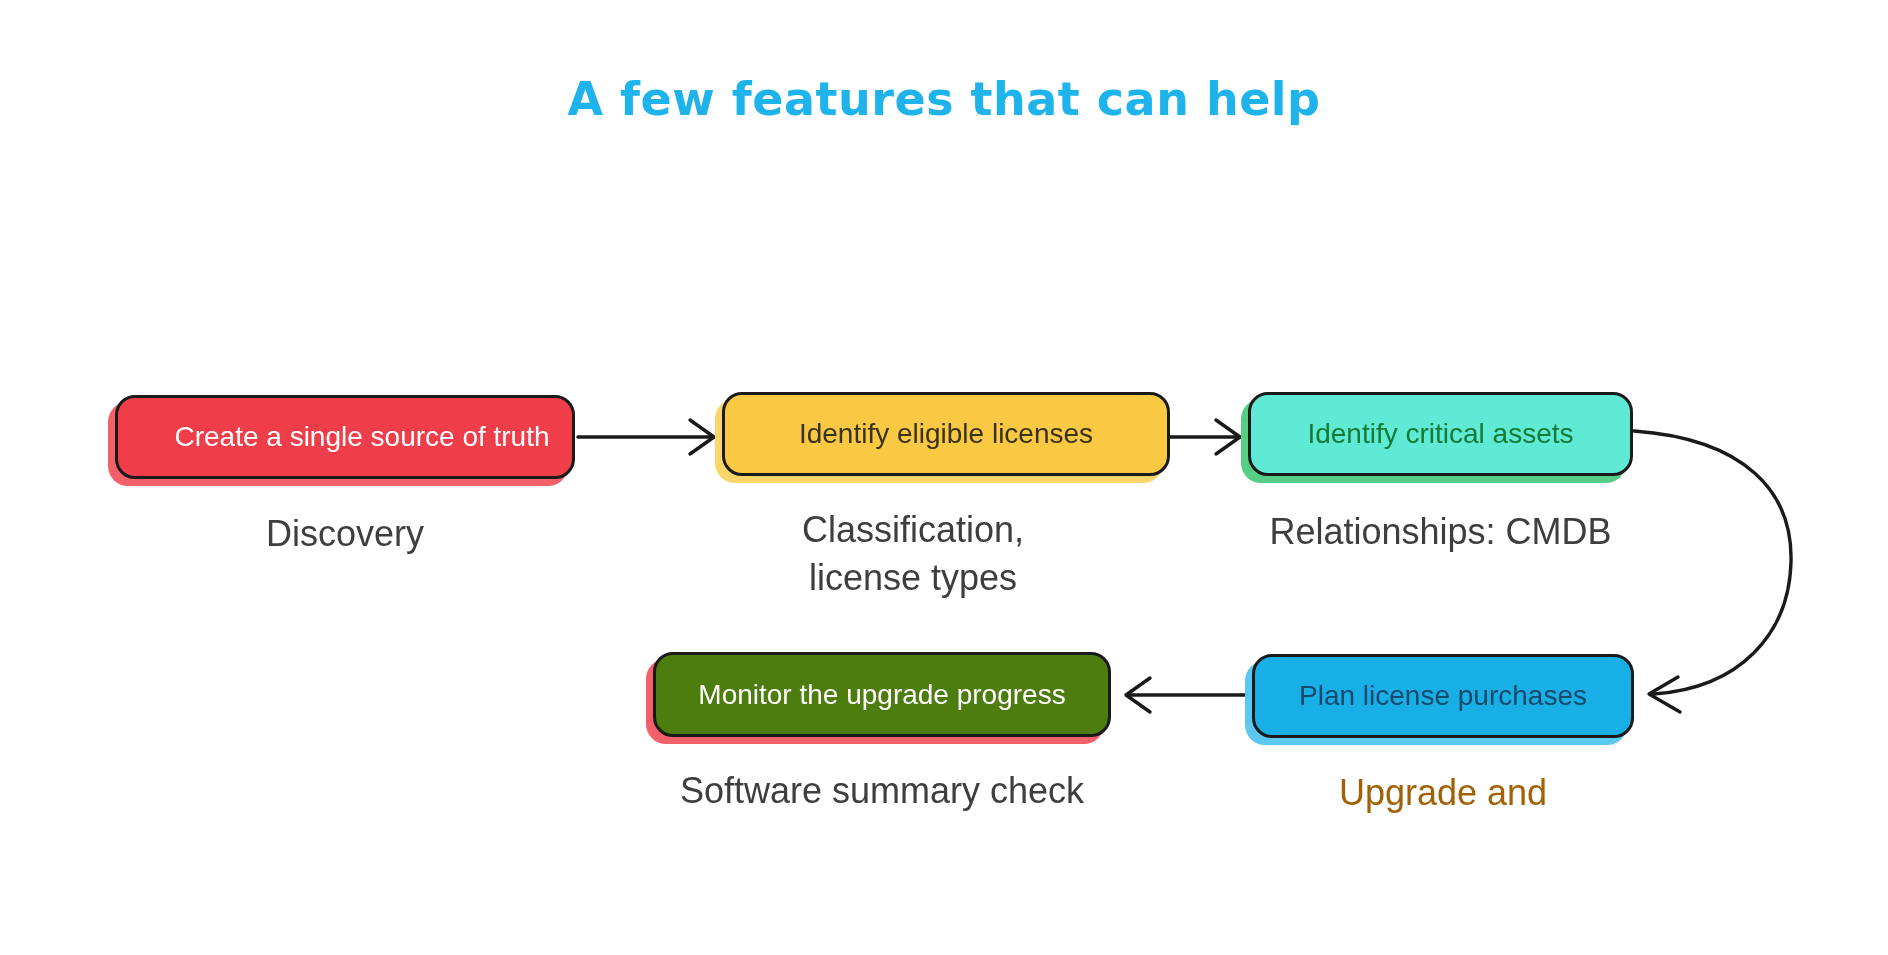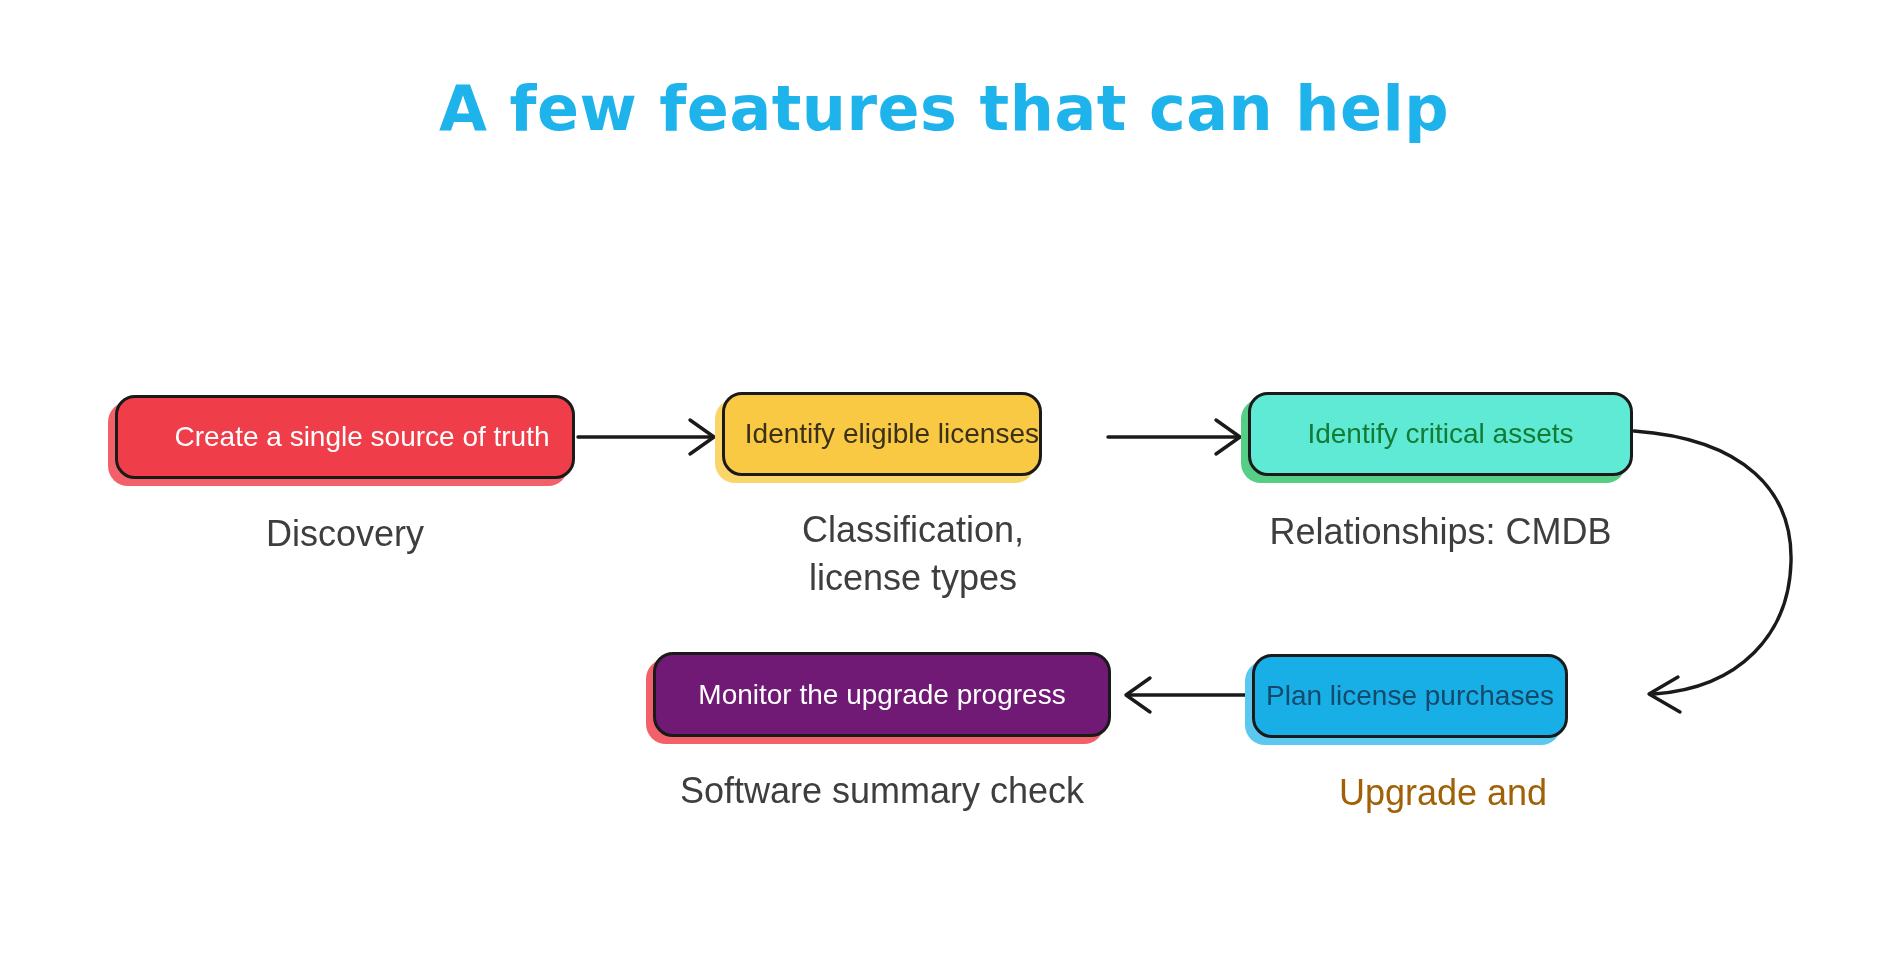--- a/index.html
+++ b/index.html
@@ -15,21 +15,21 @@
   }
 
   .title {
     position: absolute;
     left: 0;
     right: 0;
     top: 72px;
     text-align: center;
     font-family: "DejaVu Sans", sans-serif;
     font-weight: 700;
-    font-size: 62px;
+    font-size: 46px;
     letter-spacing: 0.5px;
   }
 
   .arrows {
     position: absolute;
     left: 0;
     top: 0;
     width: 1888px;
     height: 955px;
     pointer-events: none;
@@ -54,23 +54,23 @@
 
   .caption {
     position: absolute;
     text-align: center;
     font-size: 36px;
     line-height: 1.32;
   }
   .caption span { display: block; }
 
   #n0 { left: 115px; top: 395px; width: 460px; height: 84px; padding-left: 34px; }
-  #n1 { left: 722px; top: 392px; width: 320px; height: 84px; justify-content: flex-end; }
+  #n1 { left: 722px; top: 392px; width: 448px; height: 84px; }
   #n2 { left: 1248px; top: 392px; width: 385px; height: 84px; }
-  #n3 { left: 1252px; top: 654px; width: 316px; height: 84px; }
+  #n3 { left: 1252px; top: 654px; width: 382px; height: 84px; }
   #n4 { left: 653px; top: 652px; width: 458px; height: 85px; }
 
   #c0 { left: 115px;  top: 510px; width: 460px; }
   #c1 { left: 722px;  top: 506px; width: 382px; }
   #c2 { left: 1248px; top: 508px; width: 385px; }
   #c3 { left: 1252px; top: 769px; width: 382px; }
   #c4 { left: 653px;  top: 767px; width: 458px; }
 </style>
 </head>
 <body>
@@ -103,21 +103,21 @@
   </div>
   <div class="node" id="n1" style="background: rgb(249, 201, 67); color: rgb(58, 49, 24); box-shadow: rgb(250, 214, 106) -7px 7px 0px;">
     <span>Identify eligible licenses</span>
   </div>
   <div class="node" id="n2" style="background: #5eead4; color: rgb(20, 122, 52); box-shadow: rgb(87, 206, 133) -7px 7px 0px;">
     <span>Identify critical assets</span>
   </div>
   <div class="node" id="n3" style="background: rgb(24, 175, 230); color: rgb(21, 73, 107); box-shadow: rgb(92, 200, 239) -7px 7px 0px;">
     <span>Plan license purchases</span>
   </div>
-  <div class="node" id="n4" style="background: #701a75; color: rgb(255, 255, 255); box-shadow: rgb(242, 96, 106) -7px 7px 0px;">
+  <div class="node" id="n4" style="background: #4d7c0f; color: rgb(255, 255, 255); box-shadow: rgb(242, 96, 106) -7px 7px 0px;">
     <span>Monitor the upgrade progress</span>
   </div>
 
   <div class="caption" id="c0" style="color: rgb(62, 62, 62);">
     <span>Discovery</span>
   </div>
   <div class="caption" id="c1" style="color: rgb(62, 62, 62);">
     <span>Classification,</span>
     <span>license types</span>
   </div>

